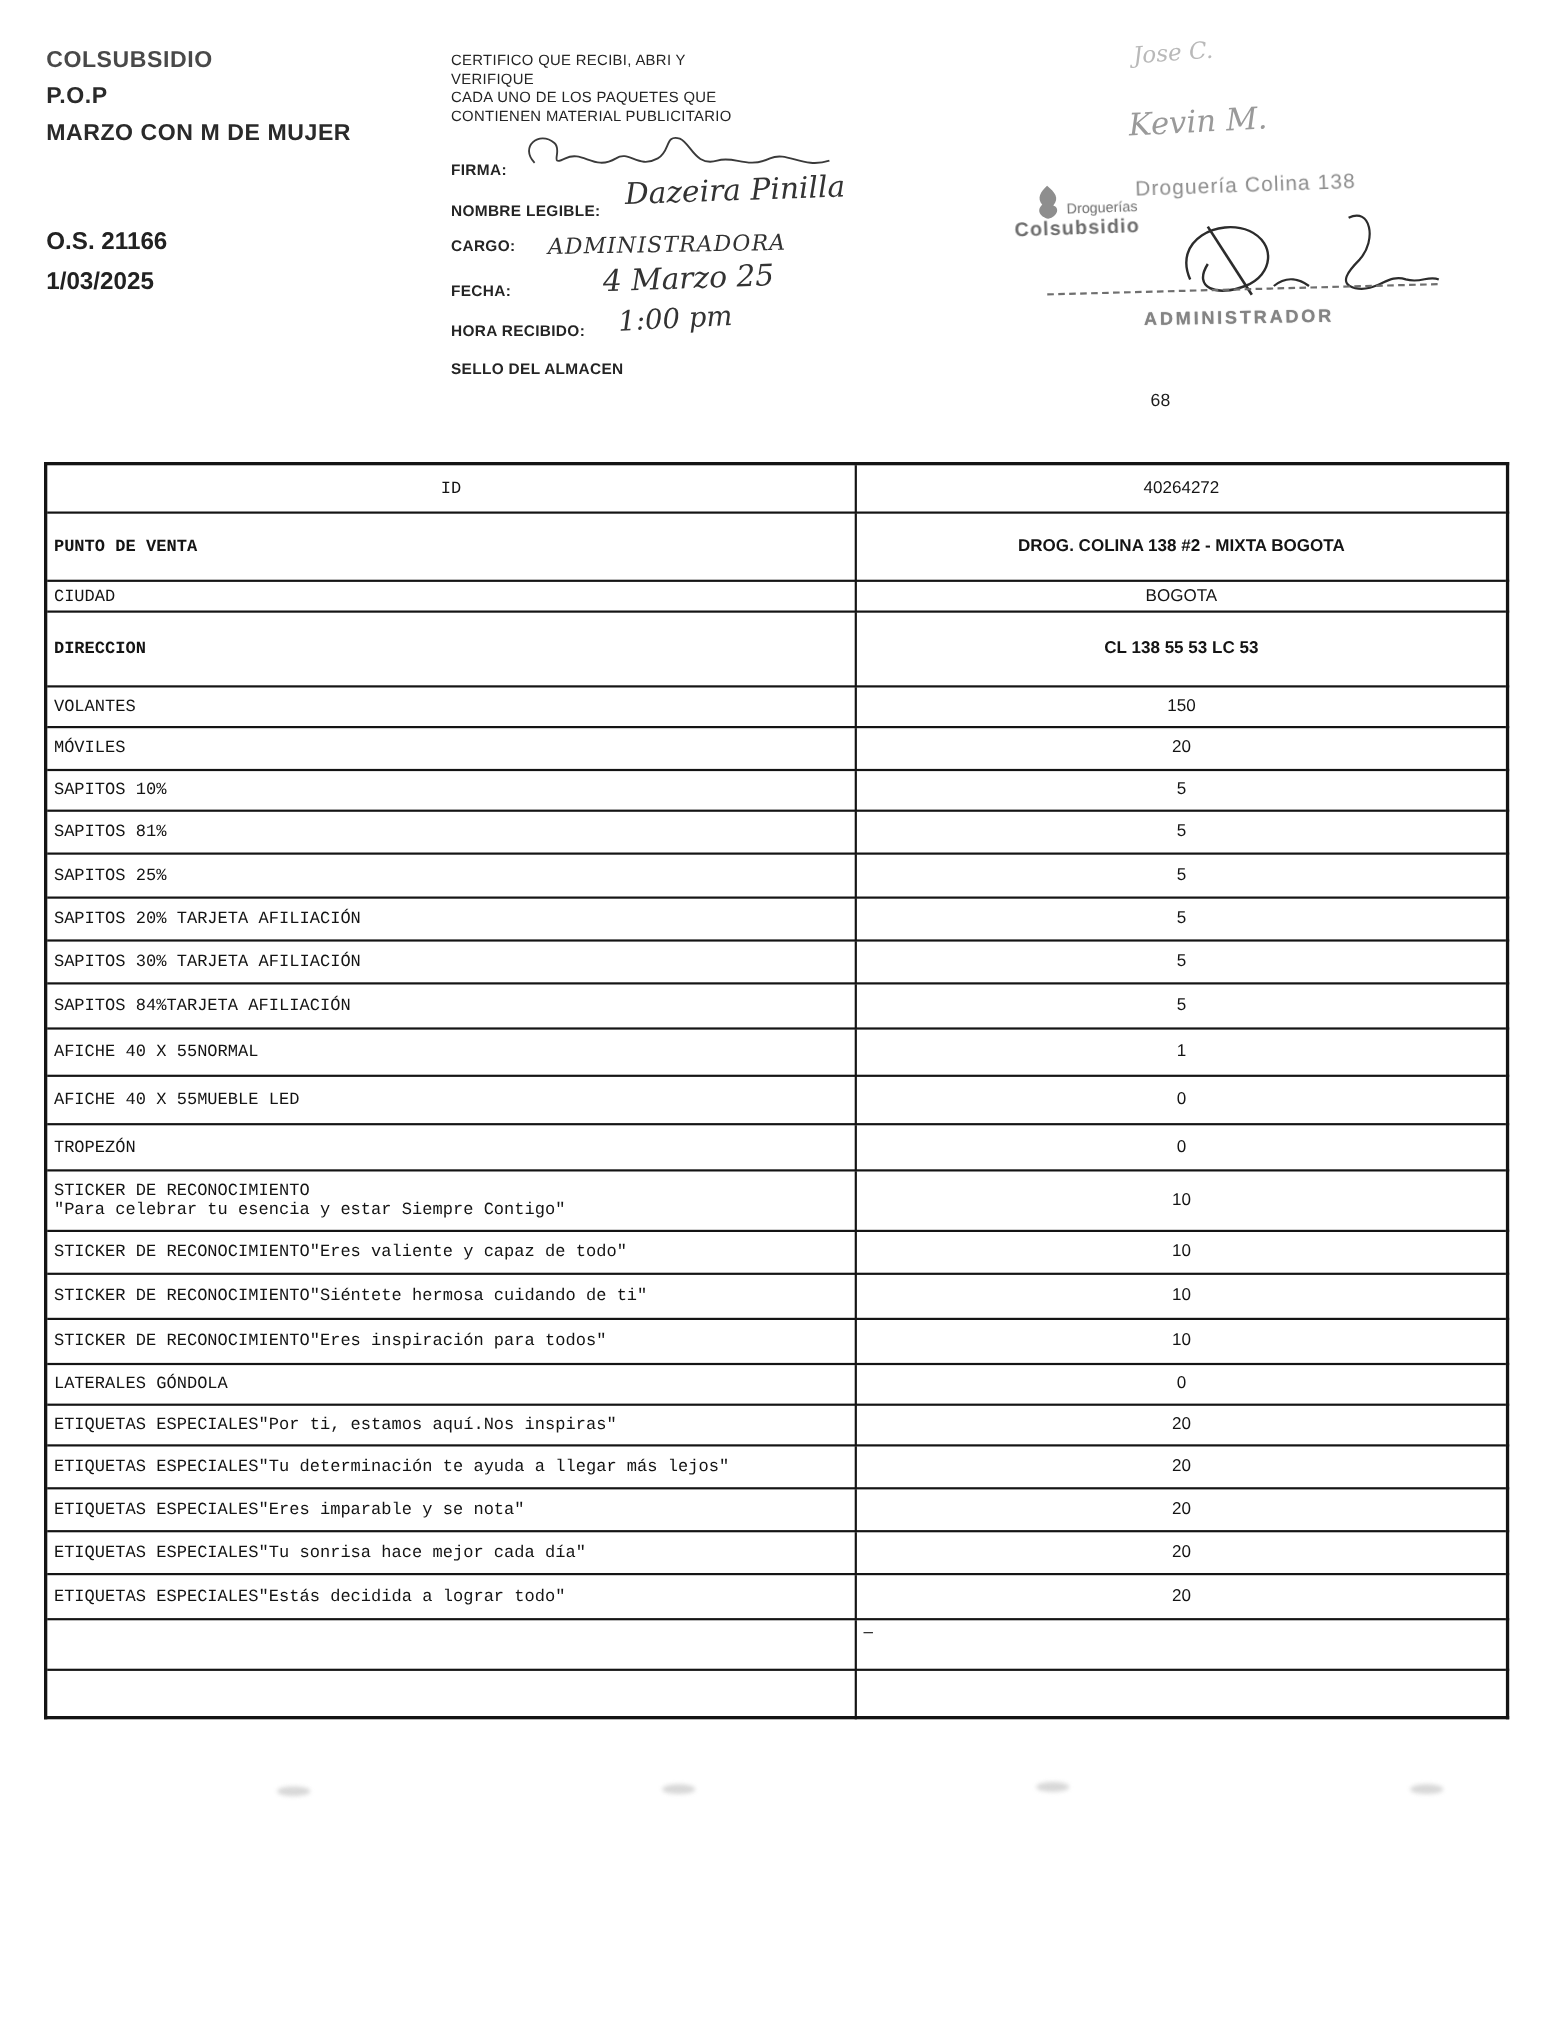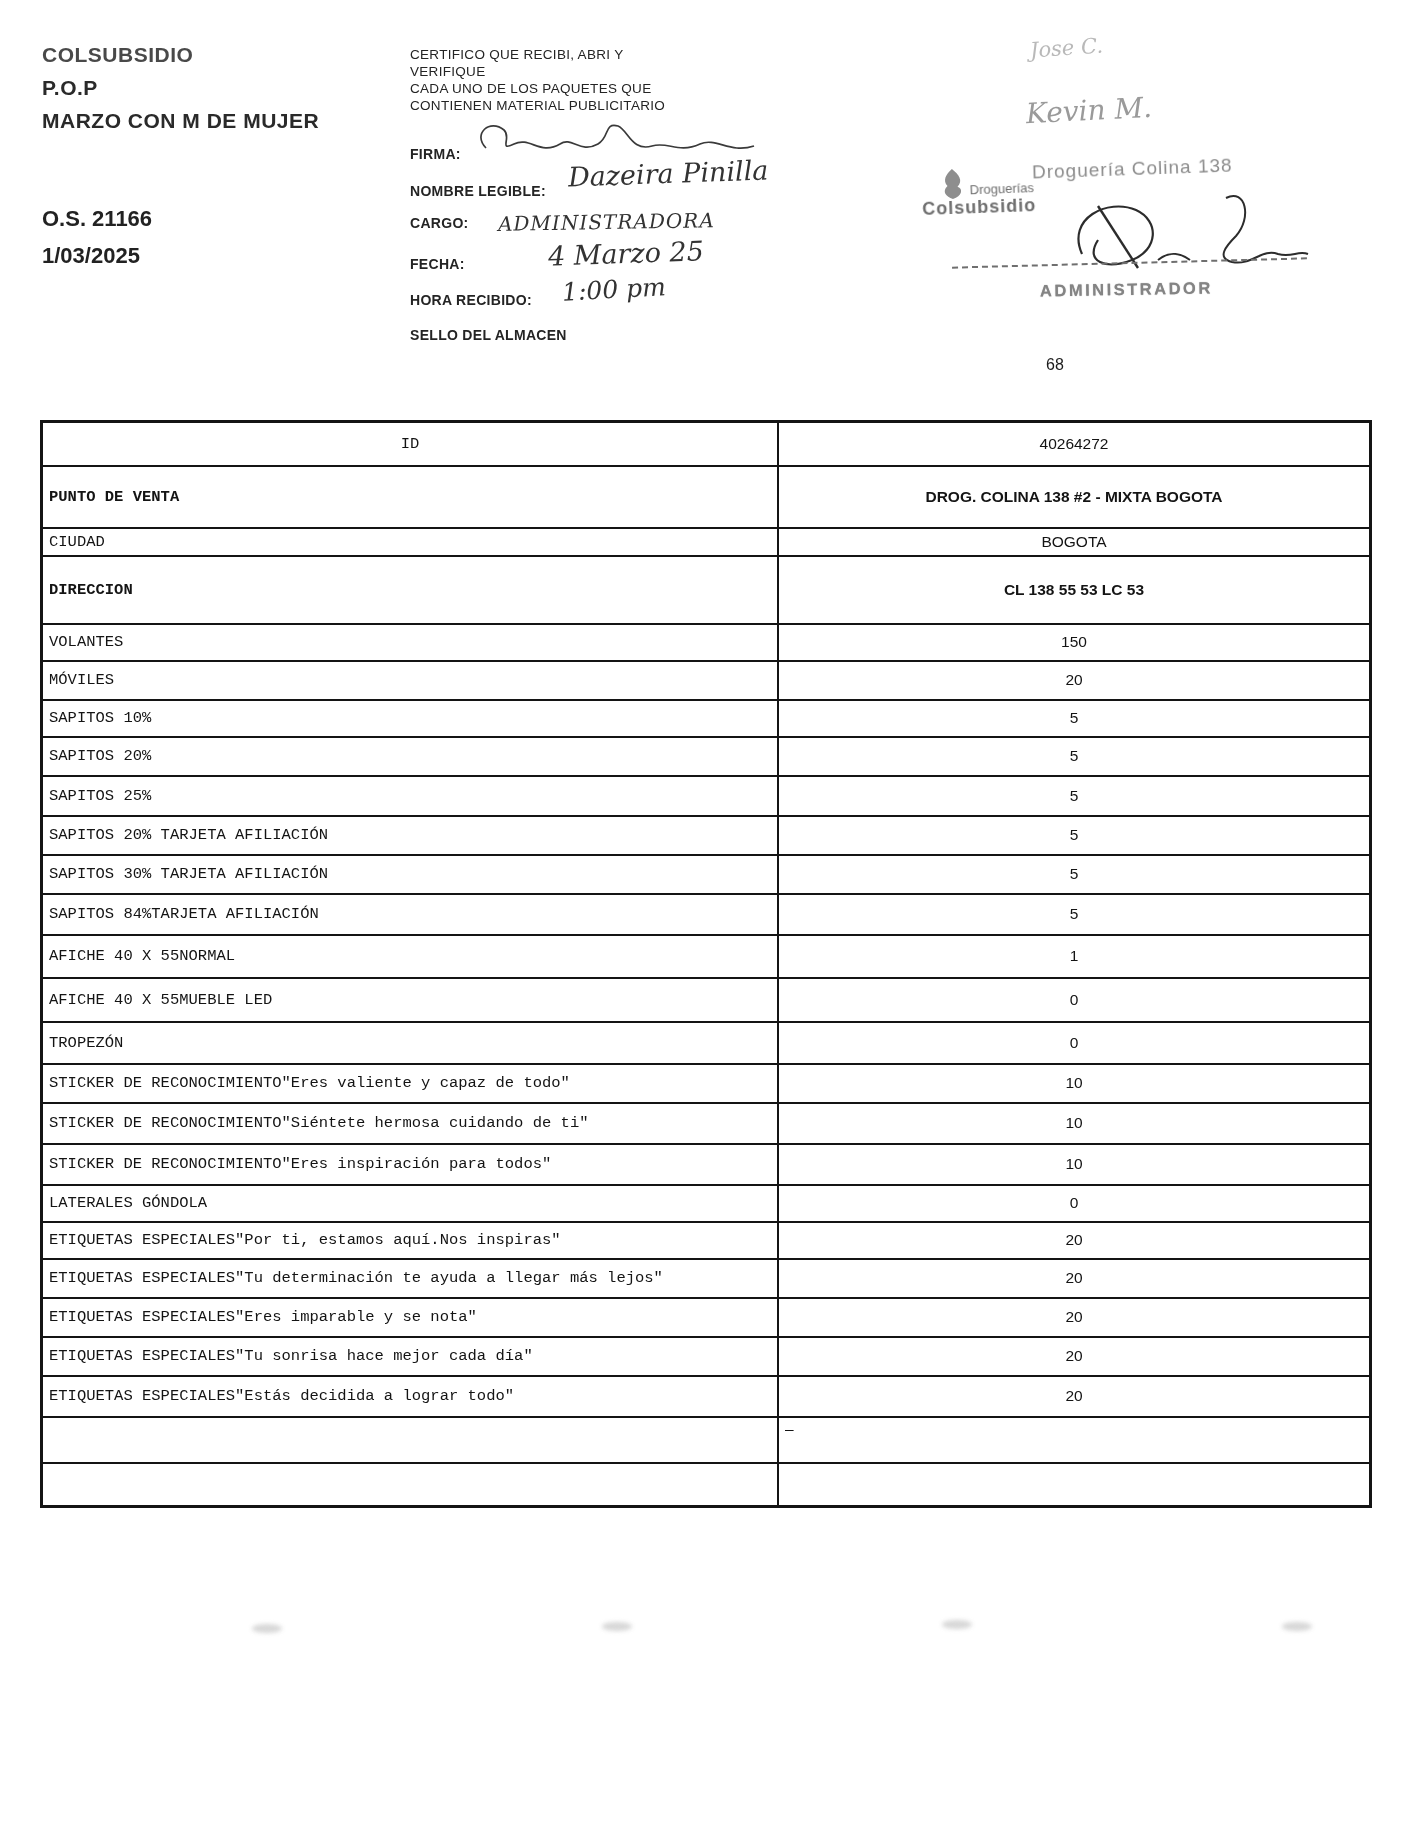--- a/index.html
+++ b/index.html
@@ -123,21 +123,21 @@
         </tr>
         <tr style="height: 39px;">
           <td class="labelcell">MÓVILES</td>
           <td class="valuecell">20</td>
         </tr>
         <tr style="height: 37px; margin-left: 48px;">
           <td class="labelcell">SAPITOS 10%</td>
           <td class="valuecell">5</td>
         </tr>
         <tr style="height: 39px;">
-          <td class="labelcell">SAPITOS 20%</td>
+          <td class="labelcell">SAPITOS 81%</td>
           <td class="valuecell">5</td>
         </tr>
         <tr style="height: 40px;">
           <td class="labelcell">SAPITOS 25%</td>
           <td class="valuecell">5</td>
         </tr>
         <tr style="height: 39px;">
           <td class="labelcell">SAPITOS 20% TARJETA AFILIACIÓN</td>
           <td class="valuecell">5</td>
         </tr>
@@ -153,20 +153,27 @@
           <td class="labelcell">AFICHE 40 X 55NORMAL</td>
           <td class="valuecell">1</td>
         </tr>
         <tr style="height: 44px;">
           <td class="labelcell">AFICHE 40 X 55MUEBLE LED</td>
           <td class="valuecell">0</td>
         </tr>
         <tr style="height: 42px;">
           <td class="labelcell">TROPEZÓN</td>
           <td class="valuecell">0</td>
+        </tr>
+        <tr style="height: 55px;">
+          <td class="labelcell">
+            <div>STICKER DE RECONOCIMIENTO</div>
+            <div>"Para celebrar tu esencia y estar Siempre Contigo"</div>
+          </td>
+          <td class="valuecell">10</td>
         </tr>
         <tr style="height: 39px;">
           <td class="labelcell">STICKER DE RECONOCIMIENTO"Eres valiente y capaz de todo"</td>
           <td class="valuecell">10</td>
         </tr>
         <tr style="height: 41px;">
           <td class="labelcell">STICKER DE RECONOCIMIENTO"Siéntete hermosa cuidando de ti"</td>
           <td class="valuecell">10</td>
         </tr>
         <tr style="height: 41px;">

